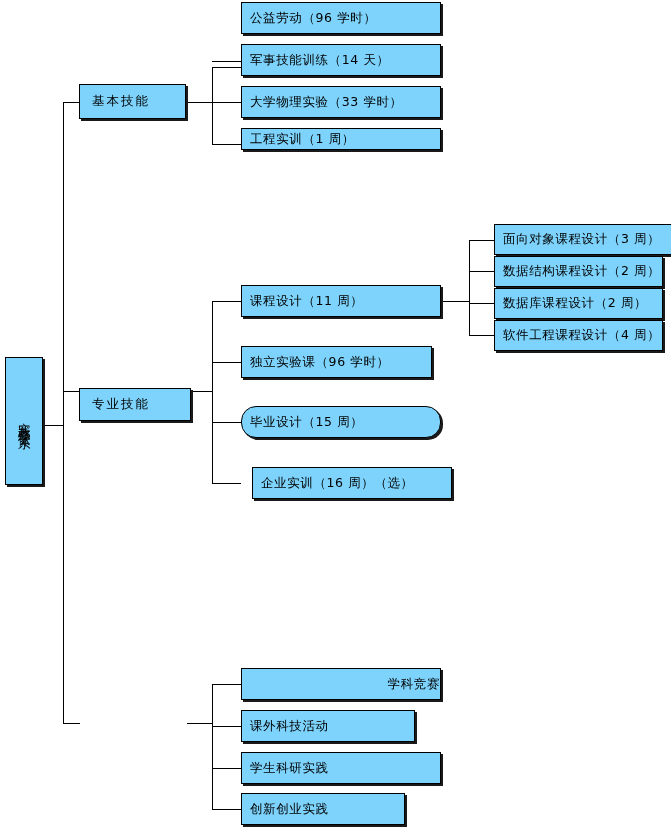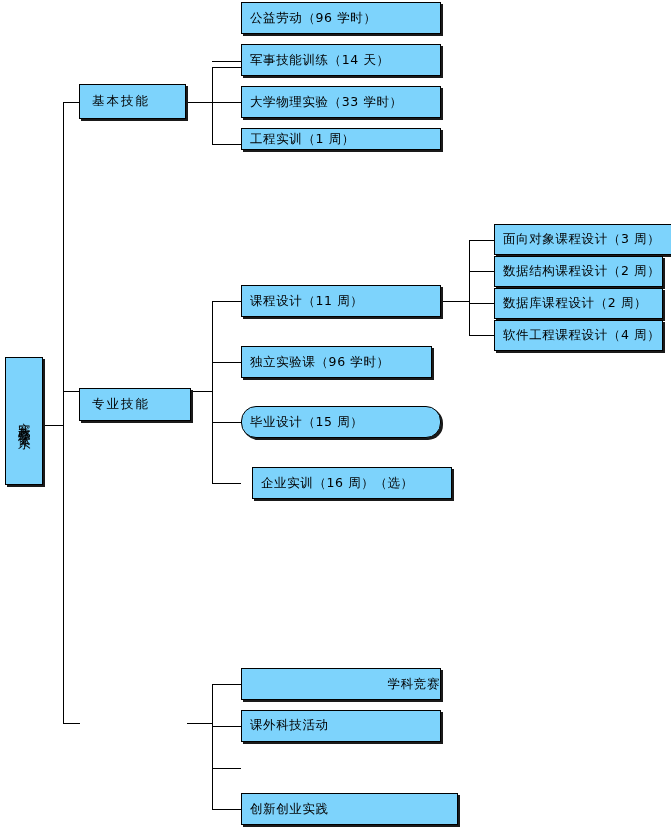--- a/index.html
+++ b/index.html
@@ -148,20 +148,23 @@
   <div class="node" style="left:494px; top:288px; width:169px; height:31px;">
     <span class="lbl">数据库课程设计（2 周）</span>
   </div>
   <div class="node" style="left:494px; top:320px; width:169px; height:31px;">
     <span class="lbl">软件工程课程设计（4 周）</span>
   </div>
 
   <div class="node" style="left:241px; top:668px; width:200px; height:32px;justify-content:flex-end;">
     <span class="lbl">学科竞赛</span>
   </div>
-  <div class="node" style="left:241px; top:710px; width:200px; height:32px;font-family:Liberation Mono, monospace;">
+  <div class="node" style="left:241px; top:710px; width:174px; height:32px;">
     <span class="lbl">课外科技活动</span>
   </div>
-  <div class="node" style="left:241px; top:793px; width:217px; height:32px;">
+  <div class="node" style="left:241px; top:752px; width:200px; height:32px;">
+    <span class="lbl">学生科研实践</span>
+  </div>
+  <div class="node" style="left:241px; top:793px; width:164px; height:32px;">
     <span class="lbl">创新创业实践</span>
   </div>
 
 </div>
 
 </body></html>

